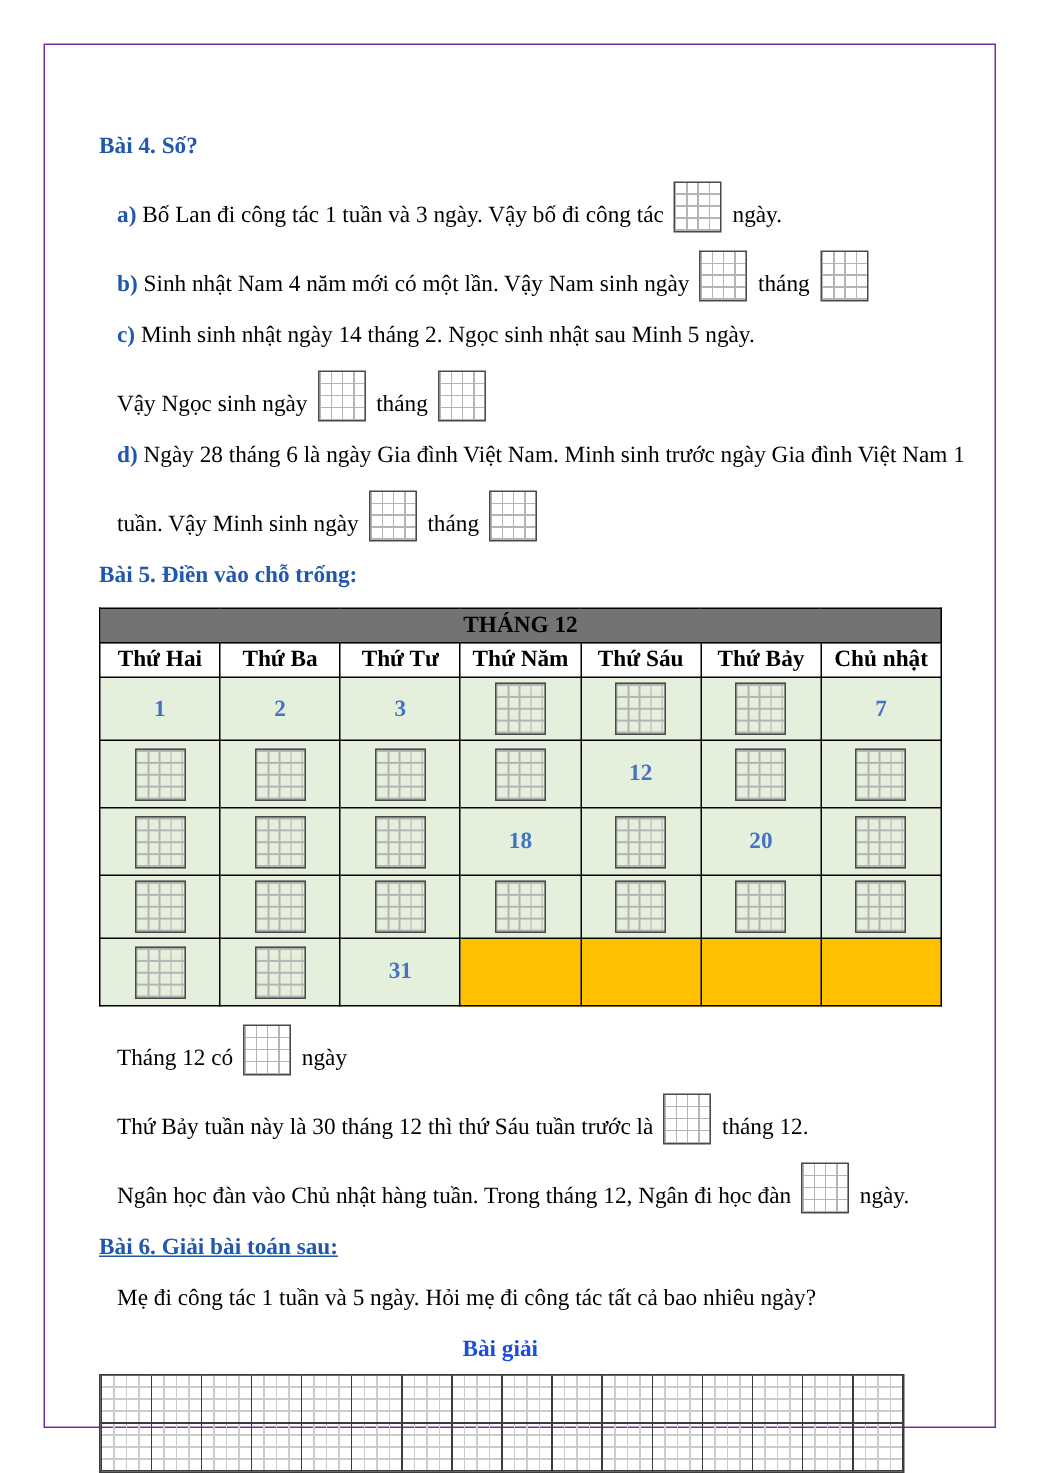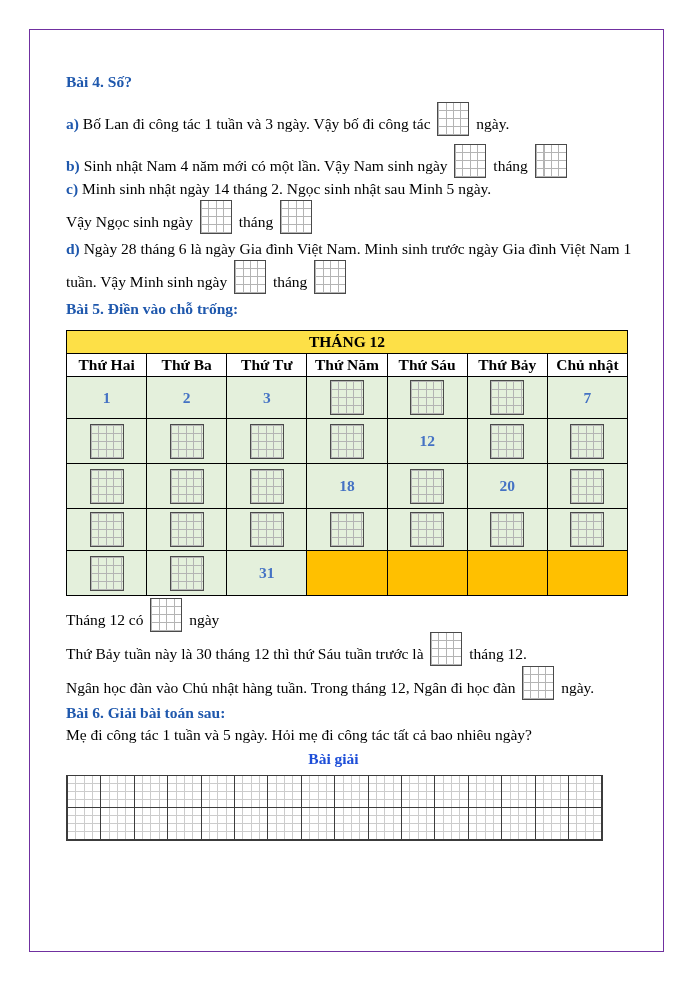--- a/index.html
+++ b/index.html
@@ -10,44 +10,44 @@
   }
   .sheet {
     position:absolute; left:29px; top:29px;
     width:635px; height:923px;
     border:1.5px solid #7030A0;
     box-sizing:border-box;
     background:#fff;
   }
   .content { padding:41px 30px 0 36px; font-size:15.5px; line-height:22px; }
 
-  .ex-title { color:#1F58AD; font-weight:bold; margin:0 0 9px 0; }
+  .ex-title { color:#1F58AD; font-weight:bold; margin:16px 0 9px 0; }
   .blue-label { color:#1F58AD; font-weight:bold; }
-  .tline { margin:0; white-space:nowrap; }
+  .tline { margin:12px; white-space:nowrap; }
   .mb8 { margin-bottom:8px; }
   .mt4 { margin-top:4px; }
 
   
   .abox {
     display:inline-block; width:30px; height:32px;
     border:1px solid #4a4a4a;
     background-image:
       repeating-linear-gradient(90deg, #b4b4b4 0 1px, transparent 1px 7.5px),
       repeating-linear-gradient(0deg, #b4b4b4 0 1px, transparent 1px 8px);
     vertical-align:-7px;
     margin:0 3px;
   }
 
   
   table.cal {
     border-collapse:collapse; table-layout:fixed;
     width:562px; margin:10px 0 2px 0;
   }
   .cal td, .cal th { border:1.3px solid #000; padding:0; text-align:center; }
-  .cal .cal-title td { height:21px; font-weight:bold; font-size:15.5px; background:#fde047; }
+  .cal .cal-title td { height:21px; font-weight:bold; font-size:15.5px; background:#737373; }
   .cal th { height:21px; font-weight:bold; font-size:15.5px; background:#fff; }
   .cal td.day {
     height:41px; background:#E4F0DC; vertical-align:middle;
   }
   .cal td.tall { height:44px; }
   .cal td.day .num { color:#4472C4; font-weight:bold; font-size:15.5px; }
   .cal td.orange { background:#FFC000; height:44px; }
   .cal .abox { vertical-align:middle; margin:0; width:32px; height:33px; }
 
   
@@ -184,19 +184,19 @@
       <span class="abox"></span>
       <span>tháng 12.</span>
     </p>
 
     <p class="tline">
       <span>Ngân học đàn vào Chủ nhật hàng tuần. Trong tháng 12, Ngân đi học đàn</span>
       <span class="abox"></span>
       <span>ngày.</span>
     </p>
 
-    <div class="ex-title" style="margin:2px 0 0 0;">Bài 6. Giải bài toán sau:</div>
+    <div class="ex-title" style="margin:2px 0 0 0;text-decoration:underline;">Bài 6. Giải bài toán sau:</div>
     <p class="tline">Mẹ đi công tác 1 tuần và 5 ngày. Hỏi mẹ đi công tác tất cả bao nhiêu ngày?</p>
     <div class="solution-label">Bài giải</div>
     <div class="wgrid"></div>
 
   </div>
 </div>
 
 </body></html>

